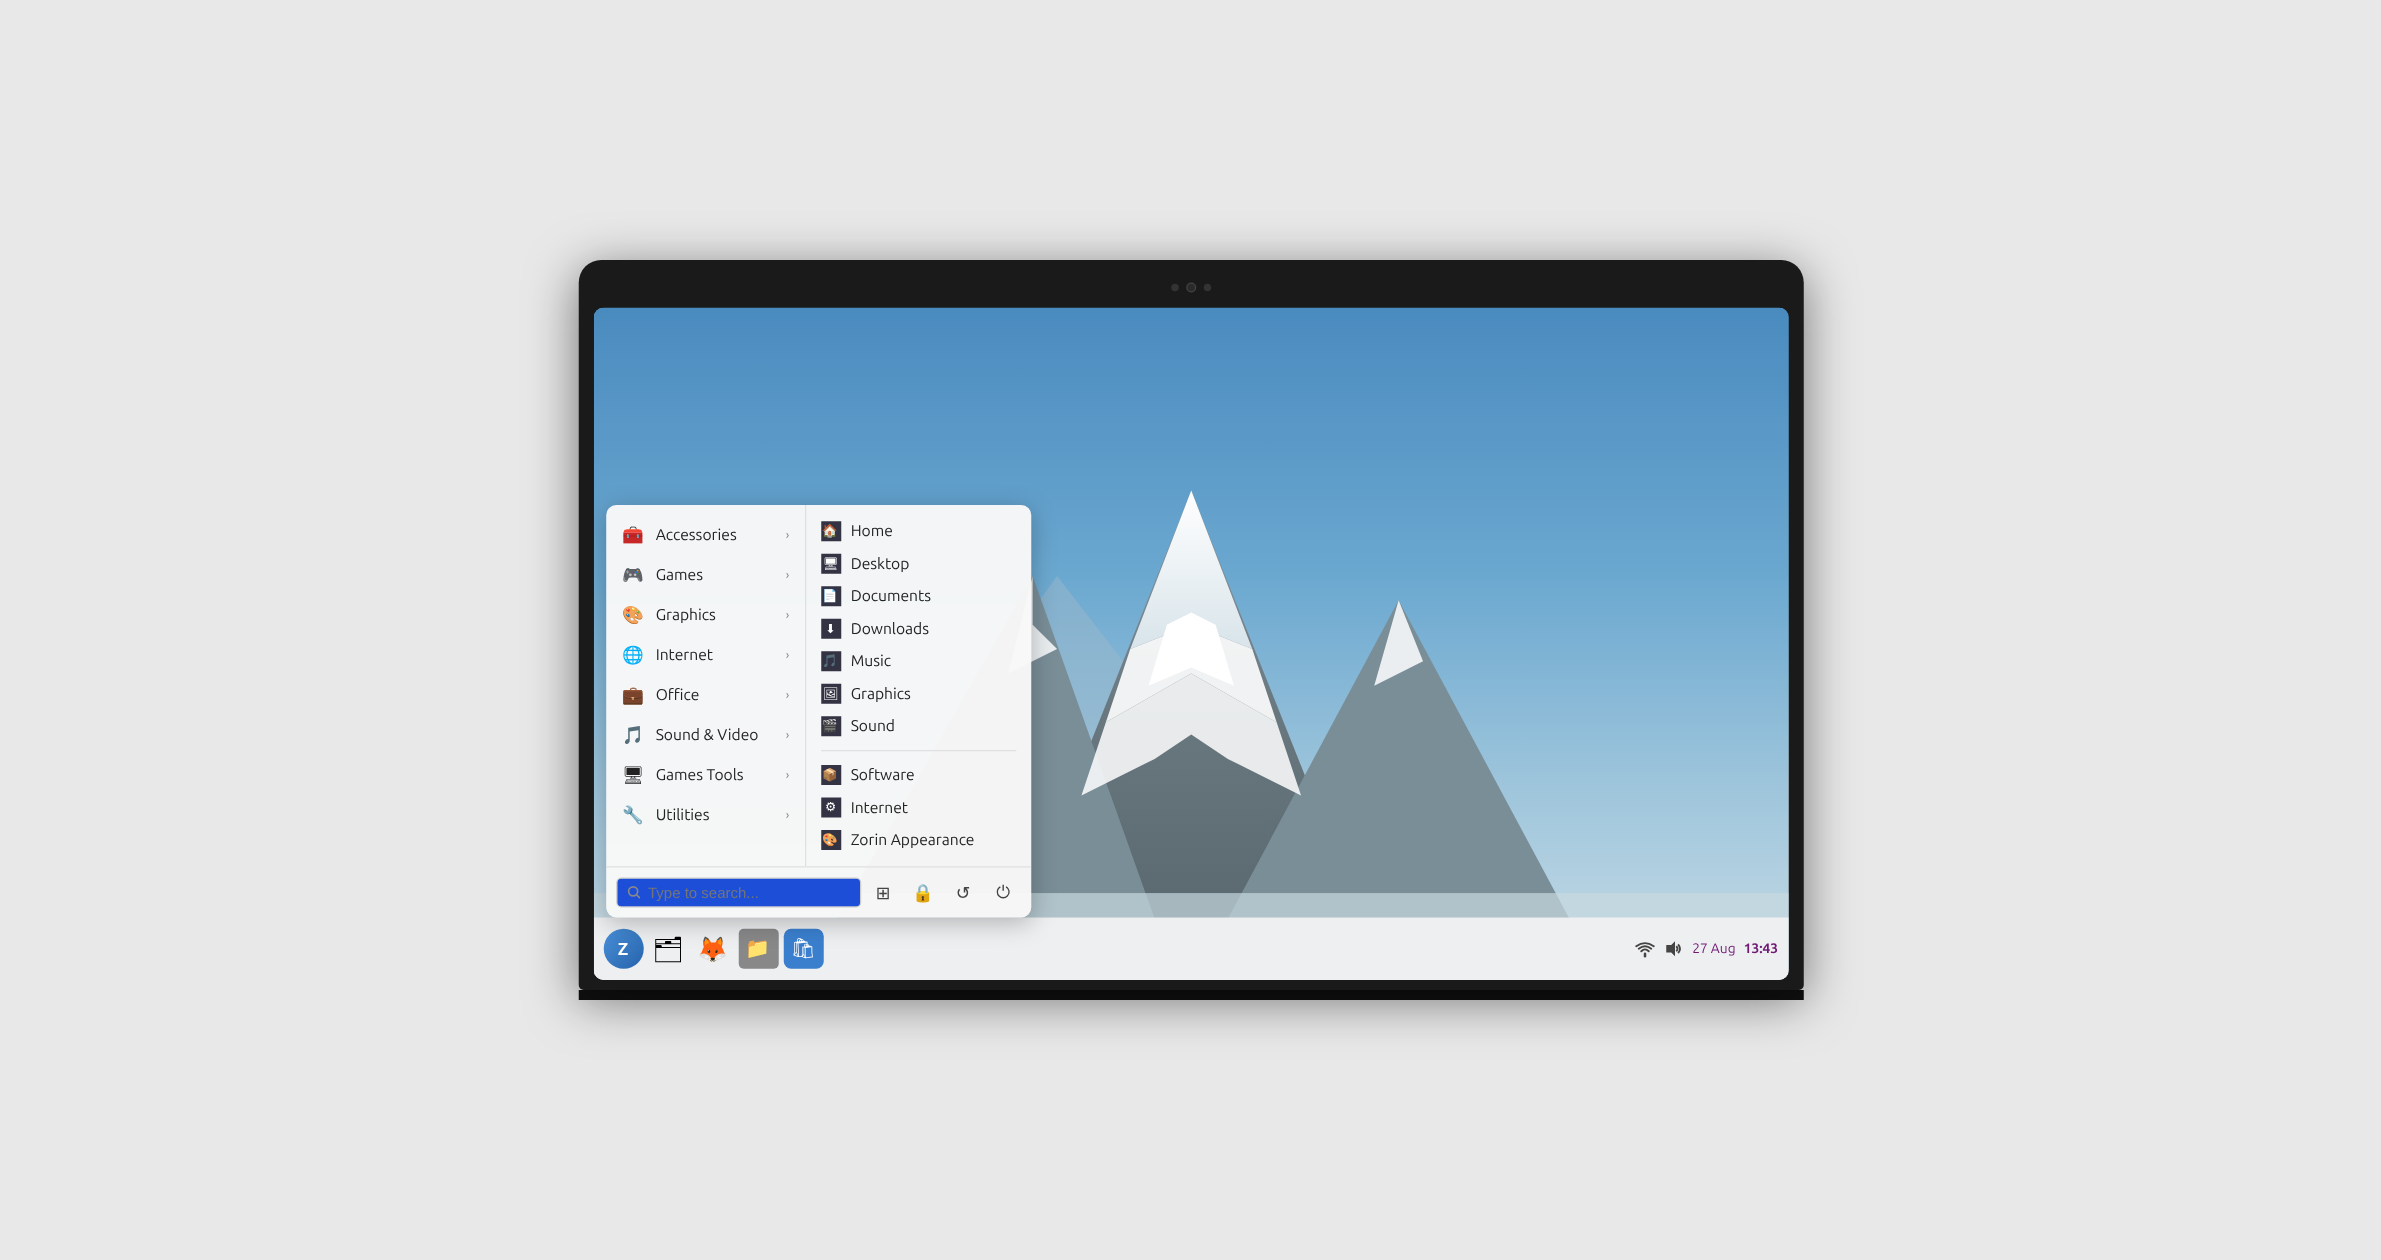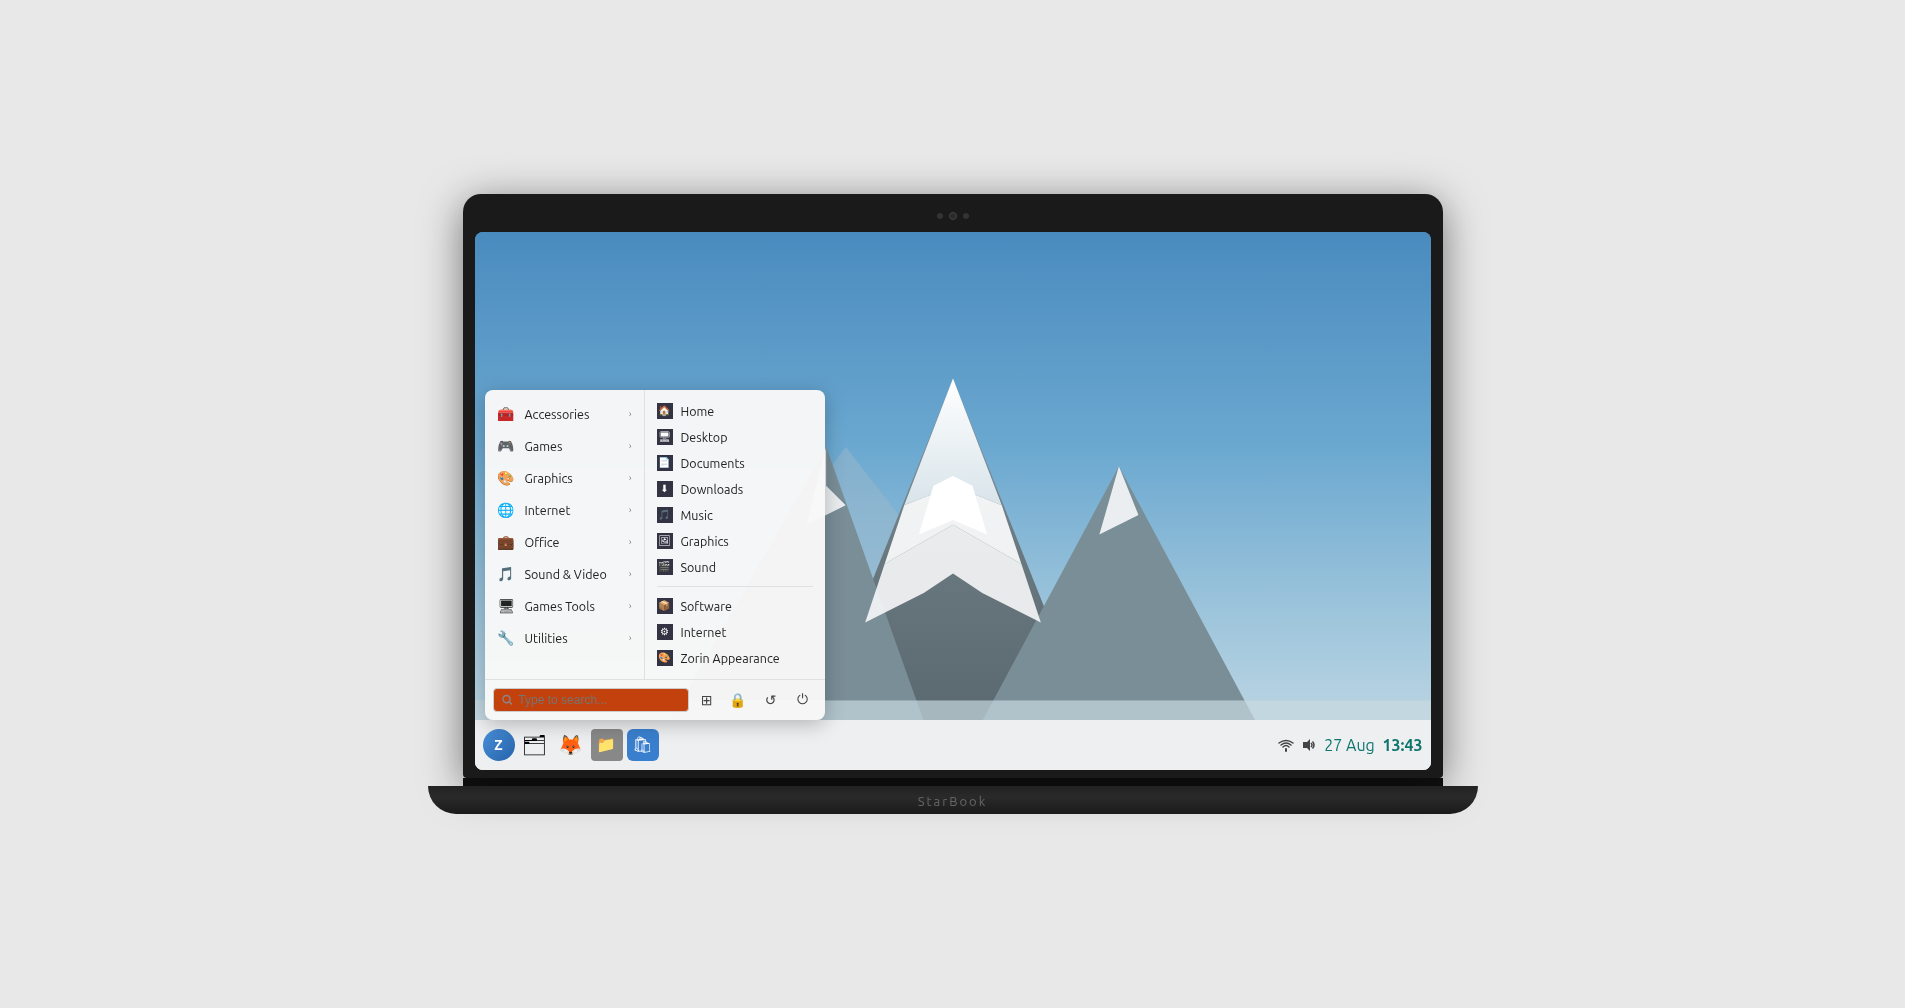--- a/index.html
+++ b/index.html
@@ -124,22 +124,22 @@
       color: #333;
     }
 
     .system-tray {
       display: flex;
       align-items: center;
       gap: 6px;
     }
 
     .clock {
-      font-size: 16px;
-      color: #0f766e;
+      font-size: 11px;
+      color: #701a75;
     }
 
     
     .start-menu {
       position: absolute;
       bottom: 50px;
       left: 10px;
       width: 340px;
       background: rgba(248,248,248,0.97);
       border-radius: 8px;
@@ -251,21 +251,21 @@
       padding: 6px 8px;
       border-top: 1px solid #e0e0e0;
       gap: 4px;
     }
 
     .search-bar {
       flex: 1;
       display: flex;
       align-items: center;
       gap: 6px;
-      background: #c2410c;
+      background: #1d4ed8;
       border: 1px solid #ccc;
       border-radius: 4px;
       padding: 4px 8px;
     }
 
     .search-bar input {
       border: none;
       outline: none;
       font-size: 12px;
       width: 100%;
@@ -515,16 +515,13 @@
             </div>
           </div>
         </div>
 
       </div>
     </div>
   </div>
 
   <div class="hinge-area"></div>
 
-  <div class="laptop-base">
-    <span class="laptop-brand">StarBook</span>
-  </div>
 </div>
 
 </body></html>

